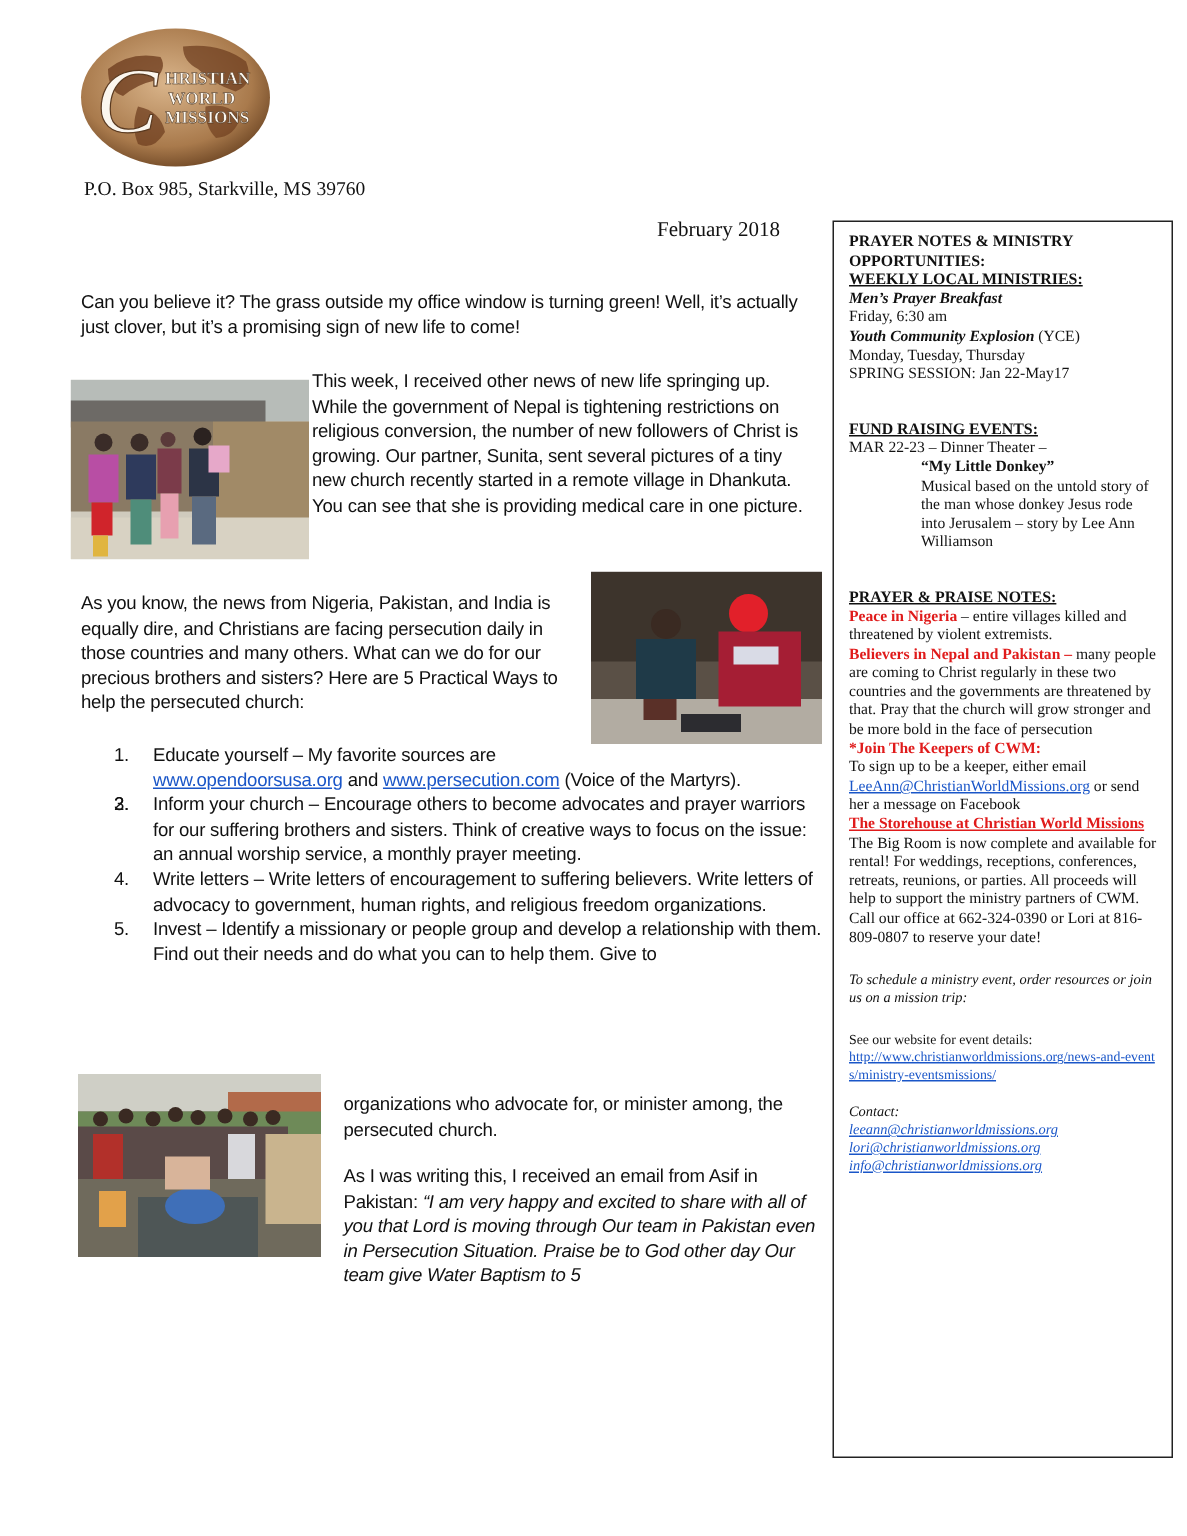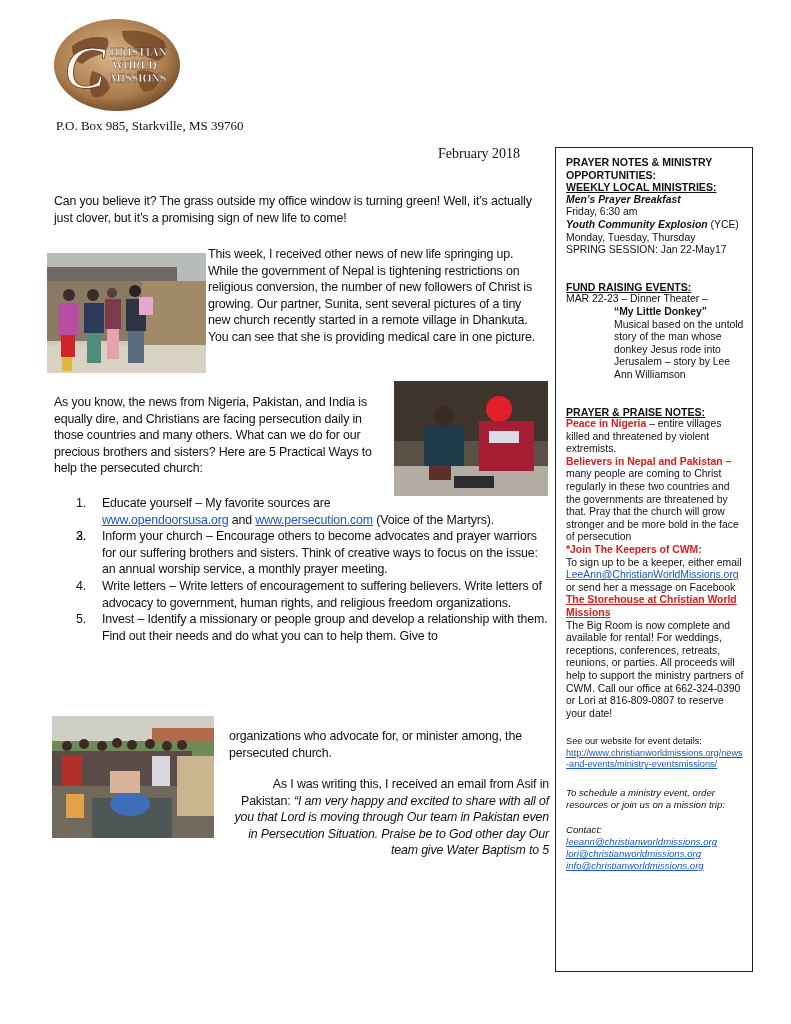--- a/index.html
+++ b/index.html
@@ -17,30 +17,30 @@
 
   #intro { left:54px; top:193px; width:490px; }
   #para-nepal { left:208px; top:246px; width:330px; }
   #para-persecution { left:54px; top:394px; width:330px; }
 
   #ways-list { left:76px; top:495px; width:474px; margin:0; padding:0; list-style:none; }
   #ways-list li { position:relative; padding-left:26px; }
   #ways-list li .num { position:absolute; left:0; top:0; }
 
   #para-closing { left:229px; top:728px; width:320px; }
-  #para-email { left:229px; top:776px; width:320px;text-align:right; }
+  #para-email { left:229px; top:776px; width:320px; }
   #para-email i { font-style:italic; }
 
   .photo { position:absolute; overflow:hidden; }
   #photo-nepal { left:47px; top:253px; width:159px; height:120px; }
   #photo-medical { left:394px; top:381px; width:154px; height:115px; }
   #photo-baptism { left:52px; top:716px; width:162px; height:122px; }
 
   
-  #sidebar { position:absolute; left:555px; top:147px; width:198px; height:825px; border:1.5px solid #222; box-sizing:border-box; padding:8px 8px 0 10px; font-family:Liberation Sans, sans-serif; font-size:10.4px; line-height:12.6px; color:#111; }
+  #sidebar { position:absolute; left:555px; top:147px; width:227px; height:825px; border:1.5px solid #222; box-sizing:border-box; padding:8px 8px 0 10px; font-family:Liberation Serif, serif; font-size:10.4px; line-height:12.6px; color:#111; }
   #sidebar .h { font-weight:bold; font-size:10.6px; }
   #sidebar .u { text-decoration:underline; }
   #sidebar .red { color:#e01b1b; font-weight:bold; }
   #sidebar .blk { }
   #sidebar .indent { padding-left:48px; }
   #sidebar .bi { font-weight:bold; font-style:italic; }
   #sidebar .it { font-style:italic; }
   #sidebar a { color:#1a56c8; }
 </style>
 </head>
@@ -205,26 +205,26 @@
   <div class="blk">
     <div class="red">*Join The Keepers of CWM:</div>
     <span>To sign up to be a keeper, either email </span><a>LeeAnn@ChristianWorldMissions.org</a><span> or send her a message on Facebook</span>
   </div>
 
   <div class="blk">
     <div class="red u">The Storehouse at Christian World Missions</div>
     <div>The Big Room is now complete and available for rental!  For weddings, receptions, conferences, retreats, reunions, or parties.  All proceeds will help to support the ministry partners of CWM.  Call our office at 662-324-0390 or Lori at 816-809-0807 to reserve your date!</div>
   </div>
 
+  <div class="blk it" style="margin-top:16px; font-size:9.6px; line-height:11.8px;">To schedule a ministry event, order resources or join us on a mission trip:</div>
+
   <div class="blk" style="margin-top:16px; font-size:9.2px; line-height:11.5px;">
     <div>See our website for event details:</div>
     <a style="word-break:break-all;">http://www.christianworldmissions.org/news-and-events/ministry-eventsmissions/</a>
   </div>
-
-  <div class="blk it" style="margin-top:16px; font-size:9.6px; line-height:11.8px;">To schedule a ministry event, order resources or join us on a mission trip:</div>
 
   <div class="blk it" style="margin-top:14px; font-size:9.6px; line-height:11.8px;">
     <div>Contact:</div>
     <a style="display:block;">leeann@christianworldmissions.org</a>
     <a style="display:block;">lori@christianworldmissions.org</a>
     <a style="display:block;">info@christianworldmissions.org</a>
   </div>
 </div>
 
 </body></html>

